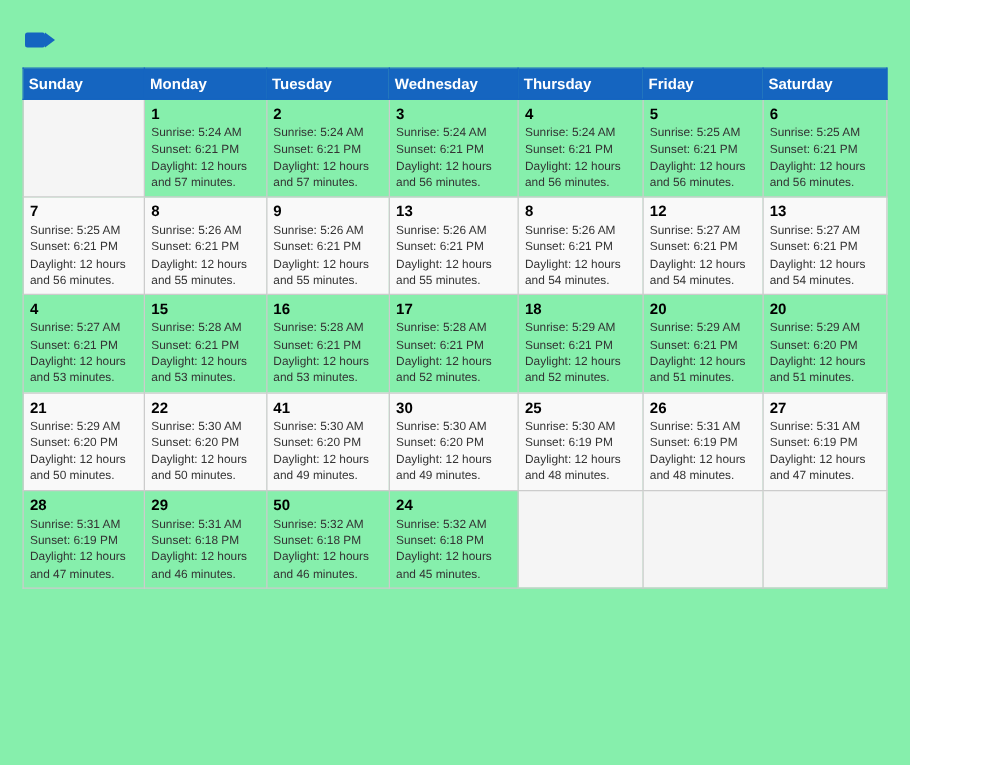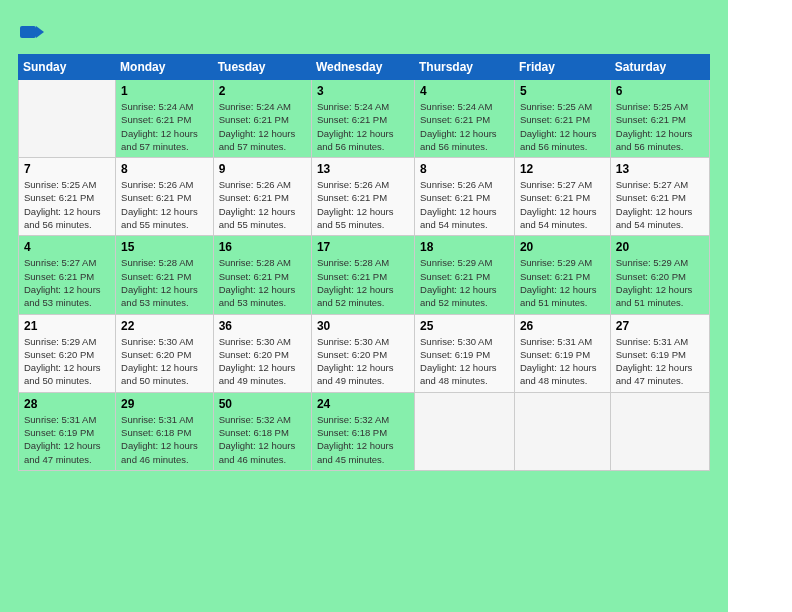--- a/index.html
+++ b/index.html
@@ -220,21 +220,21 @@
         <tr>
           <td>
             <span class="day-num">21</span>
             <div class="day-info">Sunrise: 5:29 AM<br>Sunset: 6:20 PM<br>Daylight: 12 hours<br>and 50 minutes.</div>
           </td>
           <td>
             <span class="day-num">22</span>
             <div class="day-info">Sunrise: 5:30 AM<br>Sunset: 6:20 PM<br>Daylight: 12 hours<br>and 50 minutes.</div>
           </td>
           <td>
-            <span class="day-num">36</span>
+            <span class="day-num">41</span>
             <div class="day-info">Sunrise: 5:30 AM<br>Sunset: 6:20 PM<br>Daylight: 12 hours<br>and 49 minutes.</div>
           </td>
           <td>
             <span class="day-num">30</span>
             <div class="day-info">Sunrise: 5:30 AM<br>Sunset: 6:20 PM<br>Daylight: 12 hours<br>and 49 minutes.</div>
           </td>
           <td>
             <span class="day-num">25</span>
             <div class="day-info">Sunrise: 5:30 AM<br>Sunset: 6:19 PM<br>Daylight: 12 hours<br>and 48 minutes.</div>
           </td>

